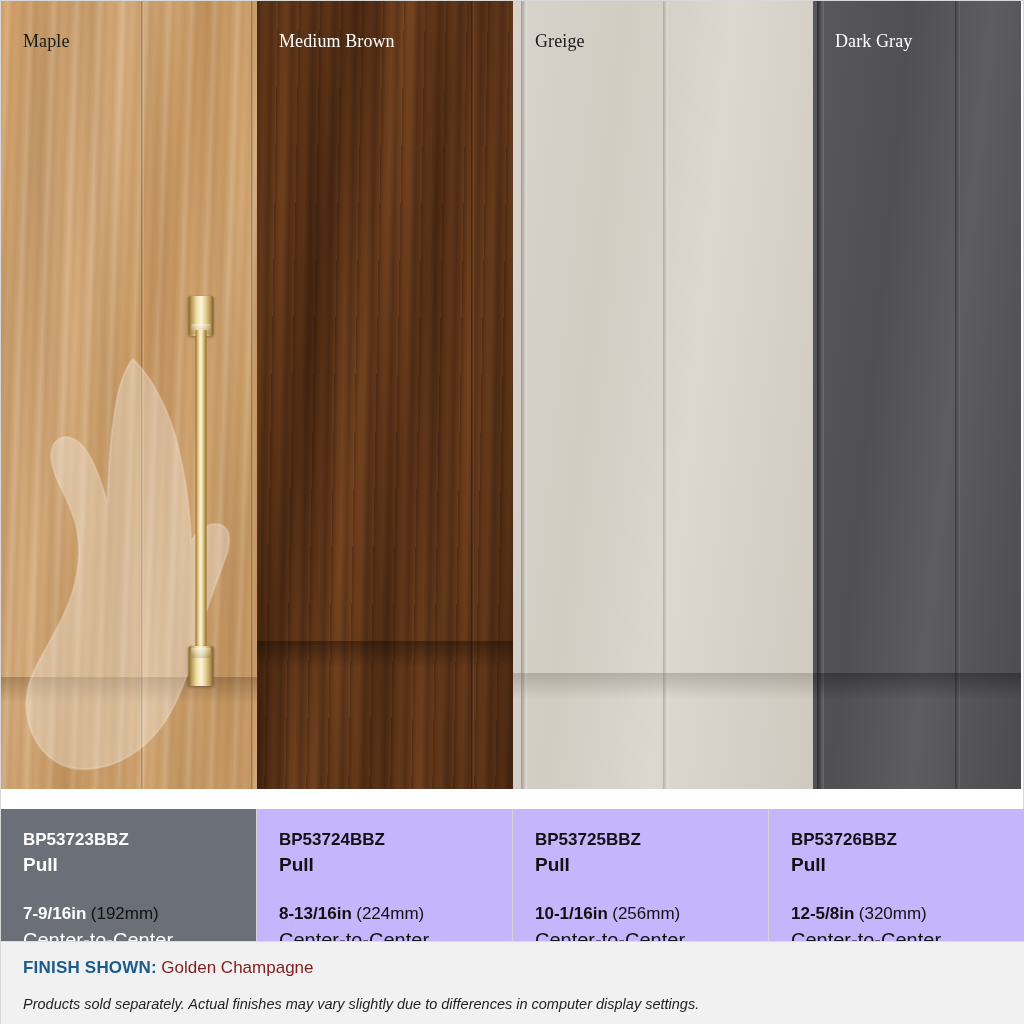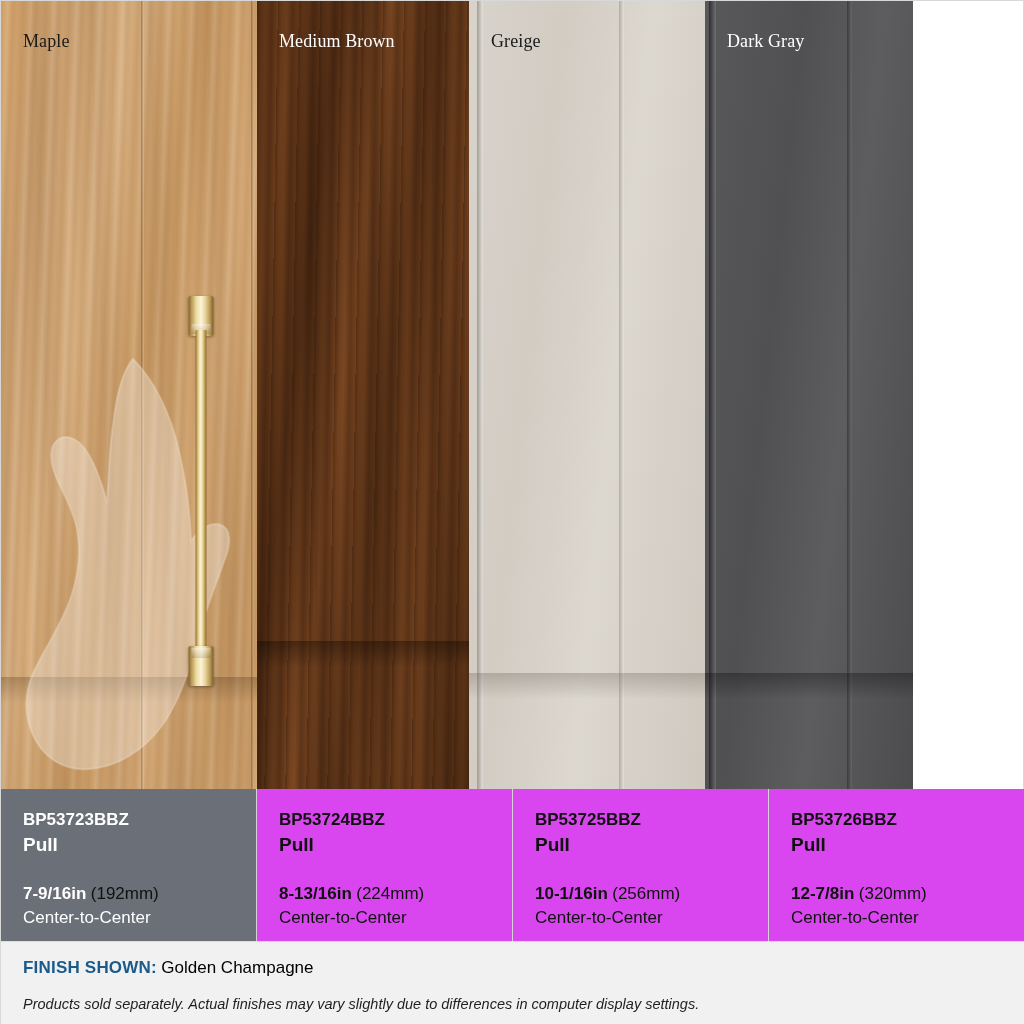--- a/index.html
+++ b/index.html
@@ -131,68 +131,68 @@
     left: 3px; right: 3px;
     height: 10px;
     background: linear-gradient(180deg, rgba(255,255,255,.35), rgba(0,0,0,.12));
   }
   .pull .foot.top::after { bottom: 2px; }
   .pull .foot.bot::after { top: 2px; }
 
   
   .captions {
     position: absolute;
-    top: 788px; left: 0;
+    top: 808px; left: 0;
     width: 1024px; height: 152px;
     display: flex;
     background: #ffffff;
   }
   .caption {
     position: relative;
     height: 152px;
     padding: 20px 0 0 22px;
-    background: #d946ef;
+    background: #c4b5fd;
   }
   .caption.first { background: #6a6f78; }
   .caption.first .sku,
   .caption.first .type,
   .caption.first .dim,
   .caption.first .ctc { color: #ffffff; }
   .caption .divider {
     position: absolute;
     right: 0; top: 0; bottom: 0;
     width: 1px;
     background: #d5d5d5;
   }
   .sku { font-size: 17px; font-weight: bold; color: #111; line-height: 1.35; }
   .type { font-size: 19px; font-weight: bold; color: #111; line-height: 1.35; }
   .dimline { margin-top: 24px; line-height: 1.42; }
   .dim { font-size: 17px; font-weight: bold; color: #111; }
   .mm { font-size: 17px; color: #111; }
-  .ctc { font-size: 17px; color: #111; display: block; }
+  .ctc { font-size: 20px; color: #111; display: block; }
 
   
   .footer {
     position: absolute;
     top: 940px; left: 0;
     width: 1024px; height: 84px;
     background: #f1f1f1;
     border-top: 1px solid #dcdcdc;
     padding: 16px 22px 0 22px;
   }
   .finish-shown {
     font-size: 17px;
     font-weight: bold;
     color: #1a5b8c;
     letter-spacing: .2px;
     margin-top: 37px;
   }
   .finish-name {
     font-size: 17px;
-    color: #000000;
+    color: #7f1d1d;
     font-weight: normal;
   }
   .disclaimer {
     margin-top: 18px;
     font-size: 14.5px;
     font-style: italic;
     color: #1f1f1f;
   }
 </style>
 </head>
@@ -231,30 +231,30 @@
 
       <div class="panel-label">Maple</div>
 
       <div class="pull" style="left:187px; top:295px; width:26px; height:390px;">
         <div class="foot top" style="top:0;"></div>
         <div class="bar" style="top:34px; height:322px;"></div>
         <div class="foot bot" style="bottom:0;"></div>
       </div>
     </div>
 
-    <div class="panel" style="width:212px">
+    <div class="panel" style="width:256px">
       <div class="bg-medbrown"></div>
       <div class="seam" style="left:214px;background:linear-gradient(90deg,rgba(20,9,3,.55),rgba(170,110,60,.30));"></div>
       <div class="shadowband" style="top:640px;background:linear-gradient(180deg,rgba(15,7,2,.40),rgba(15,7,2,0));"></div>
 
       <div class="panel-label" style="color:#ffffff">Medium Brown</div>
 
     </div>
 
-    <div class="panel" style="width:236px">
+    <div class="panel" style="width:300px">
       <div class="bg-greige"></div>
       <div class="seam" style="left:8px;width:6px;background:linear-gradient(90deg,rgba(120,114,104,.55),rgba(255,255,255,.35));"></div>
       <div class="seam" style="left:150px;width:5px;background:linear-gradient(90deg,rgba(130,124,114,.45),rgba(255,255,255,.30));"></div>
       <div class="shadowband" style="top:672px;background:linear-gradient(180deg,rgba(110,104,95,.35),rgba(110,104,95,0));"></div>
 
       <div class="panel-label">Greige</div>
 
     </div>
 
     <div class="panel" style="width:208px">
@@ -300,21 +300,21 @@
         <span class="mm">(256mm)</span>
         <span class="ctc">Center-to-Center</span>
       </div>
       <div class="divider"></div>
     </div>
 
     <div class="caption" style="width:256px">
       <div class="sku">BP53726BBZ</div>
       <div class="type">Pull</div>
       <div class="dimline">
-        <span class="dim">12-7/8in</span>
+        <span class="dim">12-5/8in</span>
         <span class="mm">(320mm)</span>
         <span class="ctc">Center-to-Center</span>
       </div>
     </div>
   </div>
 
   <div class="footer">
     <div>
       <span class="finish-shown">FINISH SHOWN:</span>
       <span class="finish-name">Golden Champagne</span>

